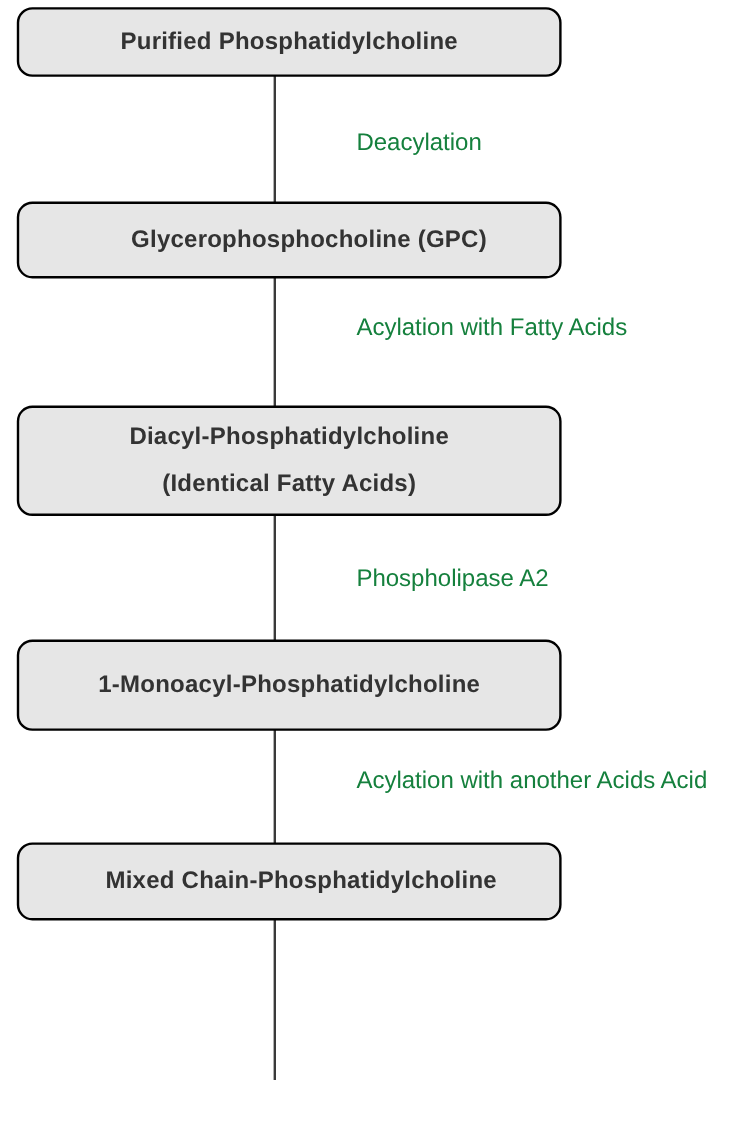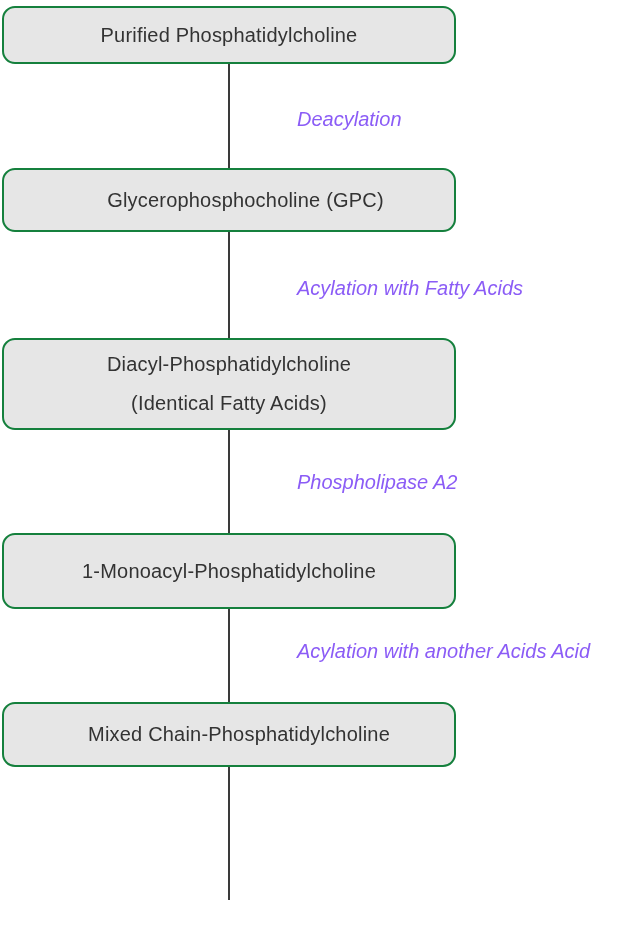--- a/index.html
+++ b/index.html
@@ -19,68 +19,67 @@
     position: absolute;
     left: 228px;
     top: 35px;
     width: 2px;
     height: 865px;
     background: #3a3a3a;
     z-index: 1;
   }
   .node {
     position: absolute;
-    left: 2px;
+    left: 14px;
     width: 454px;
     box-sizing: border-box;
     background: #e6e6e6;
-    border: 2px solid #15803d;
+    border: 2px solid #000000;
     border-radius: 13px;
     z-index: 2;
     display: flex;
     flex-direction: column;
     align-items: center;
     justify-content: center;
     text-align: center;
-    font-weight: normal;
+    font-weight: bold;
     font-size: 20px;
     line-height: 27px;
     color: #333333;
     letter-spacing: 0.2px;
   }
   .edge-label {
     position: absolute;
     left: 297px;
     z-index: 2;
     font-size: 20px;
     line-height: 22px;
     font-weight: normal;
-    color: #8b5cf6;
+    color: #15803d;
     white-space: nowrap;
-    font-style: italic;
   }
 </style>
 </head>
 <body>
 
 <div class="canvas">
 
   <div class="vline"></div>
 
   <div class="node" style="top:6px; height:58px;">
     <span>Purified Phosphatidylcholine</span>
   </div>
 
   <div class="edge-label" style="top:108px;">Deacylation</div>
 
   <div class="node" style="top:168px; height:64px;padding-left:33px;">
     <span>Glycerophosphocholine (GPC)</span>
   </div>
 
-  <div class="edge-label" style="top:277px;">Acylation with Fatty Acids</div>
+  <div class="edge-label" style="top:262px;">Acylation with Fatty Acids</div>
 
   <div class="node" style="top:338px; height:92px;gap:12px;">
     <span>Diacyl-Phosphatidylcholine</span>
     <span>(Identical Fatty Acids)</span>
   </div>
 
   <div class="edge-label" style="top:471px;">Phospholipase A2</div>
 
   <div class="node" style="top:533px; height:76px;">
     <span>1-Monoacyl-Phosphatidylcholine</span>

